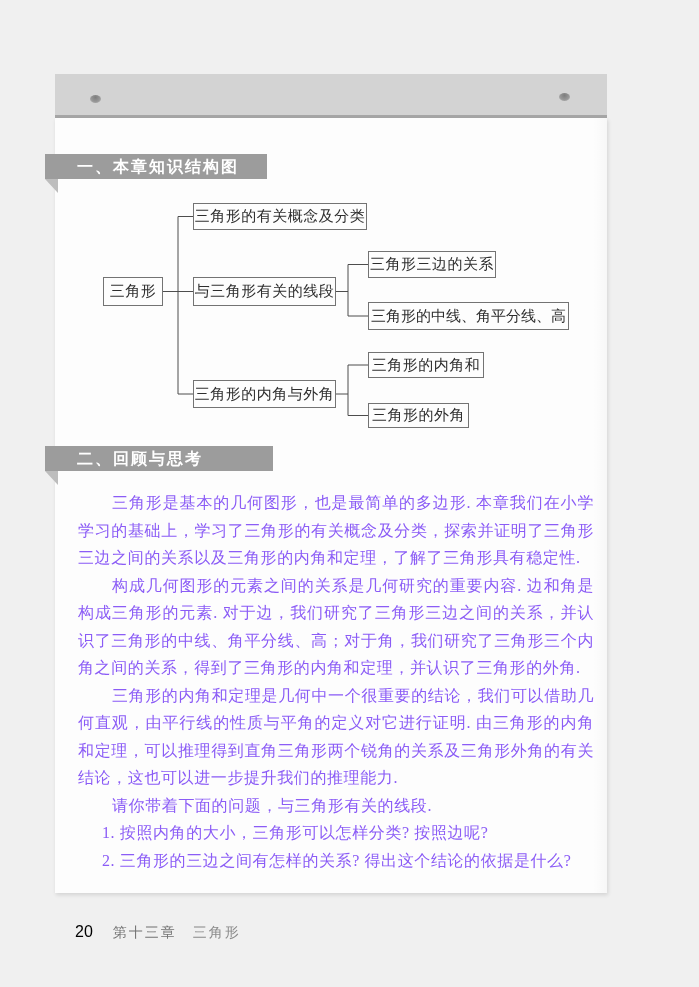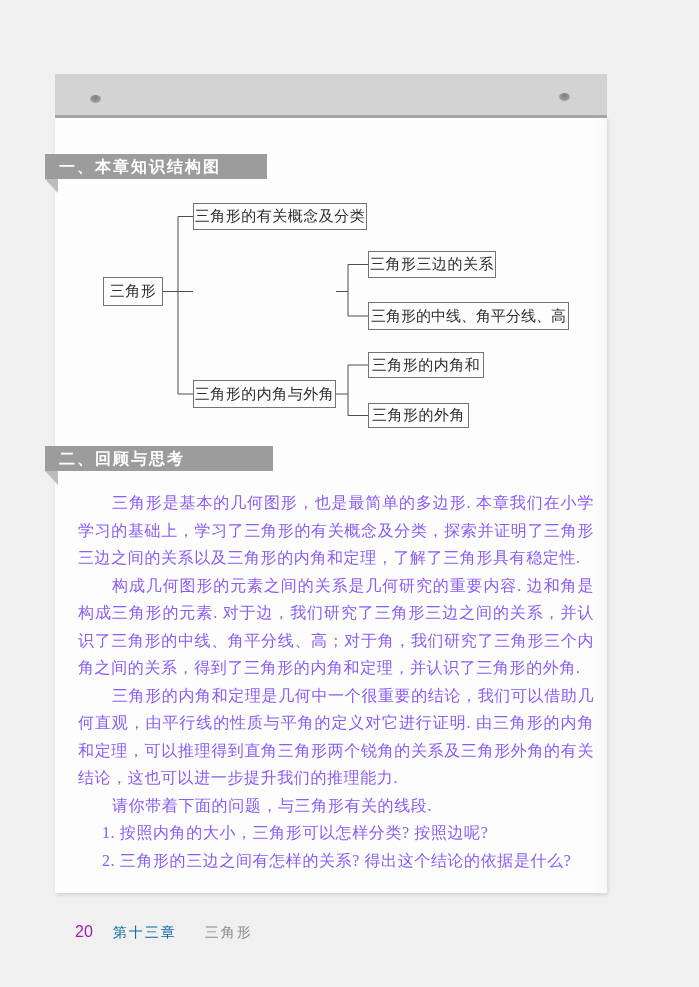--- a/index.html
+++ b/index.html
@@ -41,21 +41,21 @@
   .page::after{
     content:"";position:absolute;right:0;top:0;width:14px;height:100%;
     background:linear-gradient(to right, rgba(0,0,0,0), rgba(0,0,0,.025));
   }
 
   
   .sec-bar{
     position:absolute;height:25px;background:#9c9c9c;
     color:#ffffff;font-family:"Liberation Sans","DejaVu Sans",sans-serif;
     font-weight:bold;font-size:16px;letter-spacing:2px;
-    line-height:25px;padding-left:14px;box-sizing:border-box;
+    line-height:25px;padding-left:32px;box-sizing:border-box;
   }
   .sec-bar.one{left:45px;top:154px;width:222px;}
   .sec-bar.two{left:45px;top:446px;width:228px;}
   .fold{
     position:absolute;width:13px;height:14px;background:#bdbdbd;
     clip-path:polygon(0 0,100% 0,100% 100%);
   }
   .fold.one{left:45px;top:179px;}
   .fold.two{left:45px;top:471px;}
 
@@ -84,22 +84,22 @@
   }
   .review p{margin:0;text-indent:34px;}
   .review p.question{text-indent:24px;}
 
   
   .footer{
     position:absolute;left:75px;top:923px;
     display:flex;align-items:baseline;
     font-family:"Liberation Sans","DejaVu Sans",sans-serif;
   }
-  .footer .pnum{font-size:16px;color:#a21caf;margin-right:20px;}
-  .footer .chap{font-size:14px;color:#0369a1;letter-spacing:2px;margin-right:28px;}
+  .footer .pnum{font-size:16px;color:#000000;margin-right:20px;}
+  .footer .chap{font-size:14px;color:#737373;letter-spacing:2px;margin-right:16px;}
   .footer .chap-title{font-size:14px;color:#8a8a8a;letter-spacing:2px;}
 </style>
 </head>
 <body>
 
 <div class="canvas">
 
   <div class="banner"></div>
   <div class="rivet left"></div>
   <div class="rivet right"></div>
@@ -122,20 +122,21 @@
       <line x1="348" y1="316" x2="368" y2="316"></line>
       <line x1="336" y1="394" x2="348" y2="394"></line>
       <line x1="348" y1="365" x2="348" y2="415.5"></line>
       <line x1="348" y1="365" x2="368" y2="365"></line>
       <line x1="348" y1="415.5" x2="368" y2="415.5"></line>
     </g>
   </svg>
 
   <div class="dbox root">三角形</div>
   <div class="dbox b1">三角形的有关概念及分类</div>
+  <div class="dbox b2">与三角形有关的线段</div>
   <div class="dbox b3">三角形的内角与外角</div>
   <div class="dbox c1">三角形三边的关系</div>
   <div class="dbox c2">三角形的中线、角平分线、高</div>
   <div class="dbox c3">三角形的内角和</div>
   <div class="dbox c4">三角形的外角</div>
 
   <div class="sec-bar two">二、回顾与思考</div>
   <div class="fold two"></div>
 
   <div class="review">

